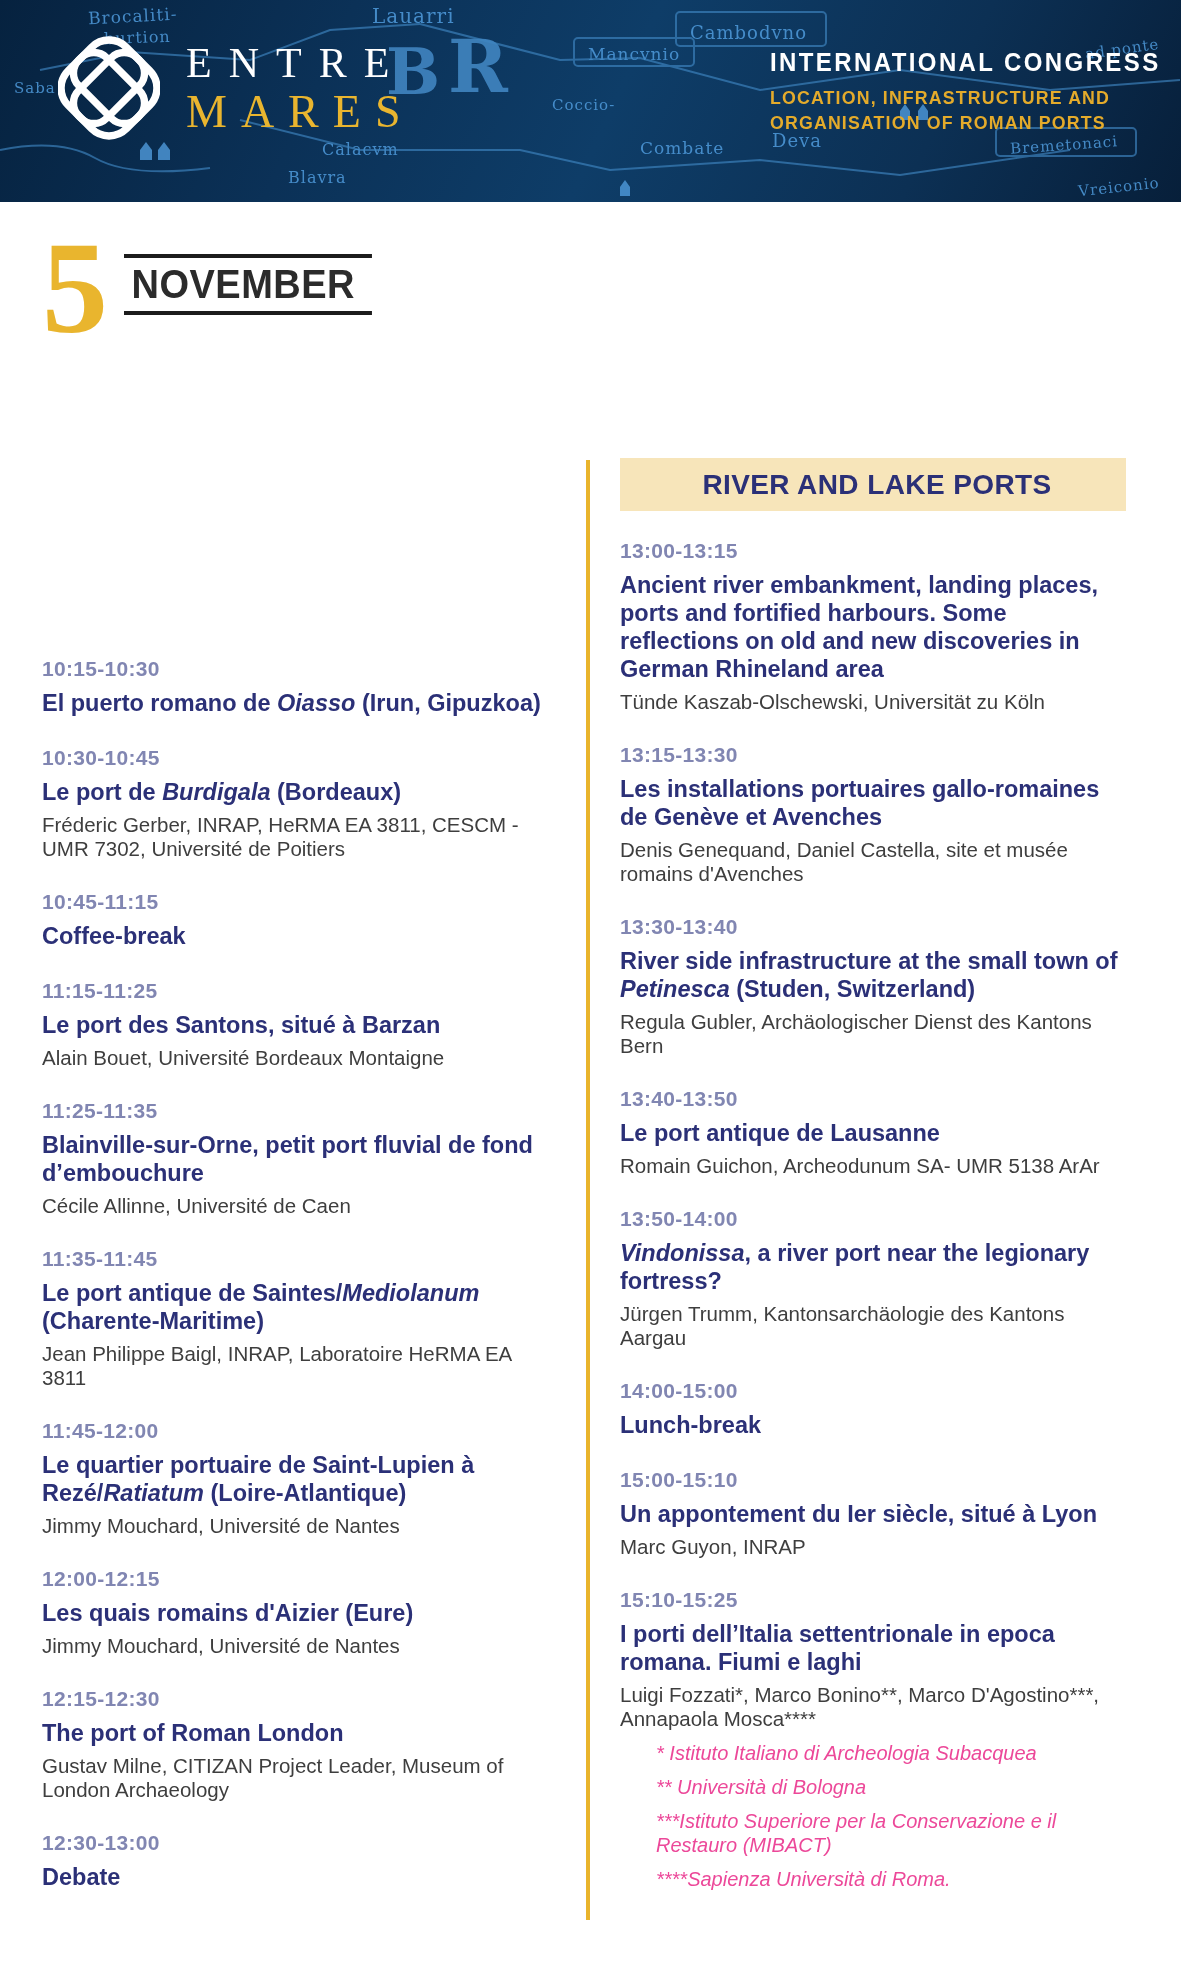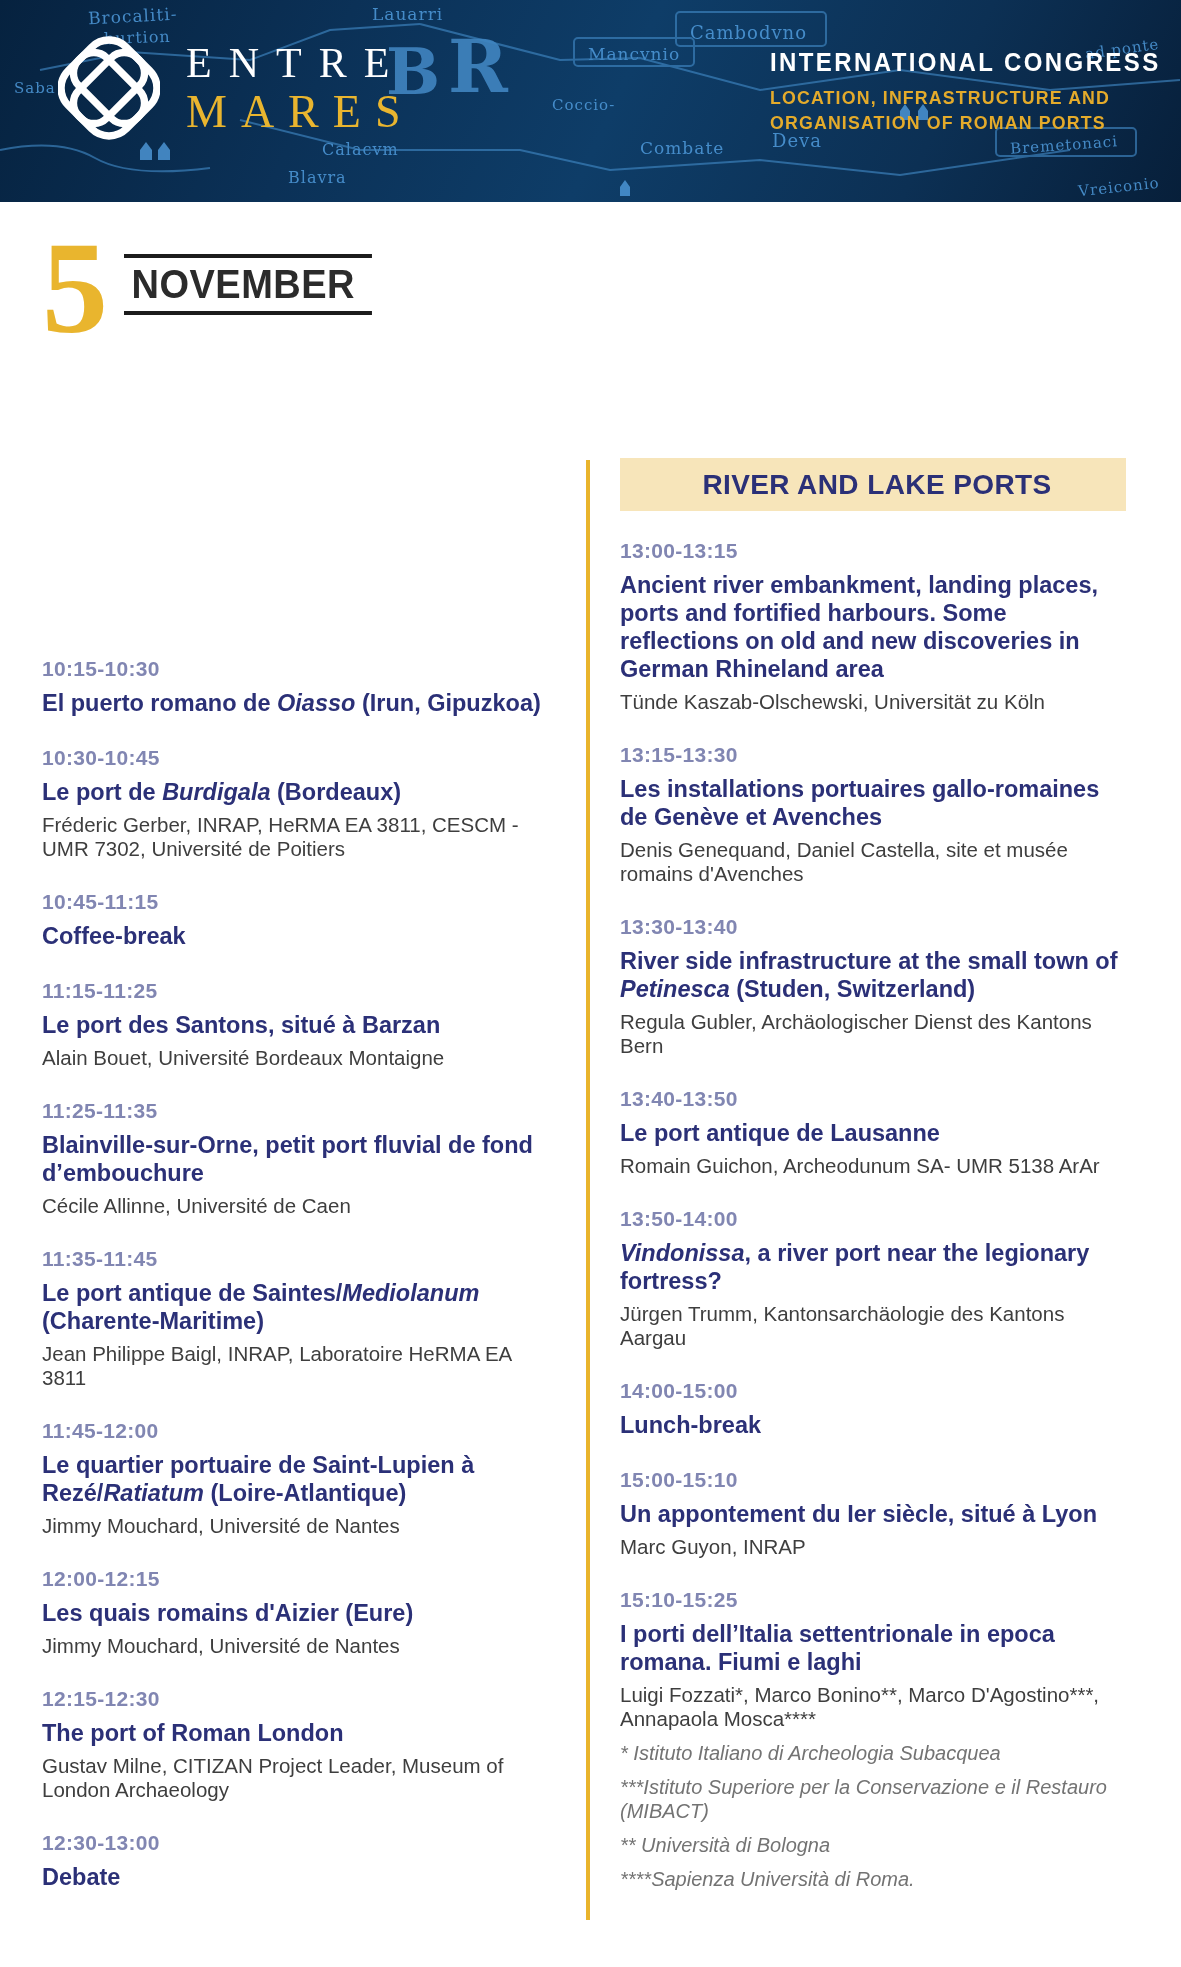--- a/index.html
+++ b/index.html
@@ -14,21 +14,21 @@
     position:relative; width:1181px; height:202px; overflow:hidden;
     background:linear-gradient(115deg,#06223f 0%,#0b3157 28%,#0e3d68 52%,#0c3054 78%,#071f3a 100%);
   }
   .map-layer { position:absolute; inset:0; }
   .mw {
     position:absolute; color:#4f9bdc; font-family:"DejaVu Serif", serif;
     opacity:.85; white-space:nowrap; letter-spacing:1px;
   }
   .mw:nth-child(1){left:88px;top:6px;font-size:17px;transform:rotate(-3deg);}
   .mw:nth-child(2){left:104px;top:28px;font-size:16px;transform:rotate(-2deg);}
-  .mw:nth-child(3){left:372px;top:4px;font-size:17px;}
+  .mw:nth-child(3){left:372px;top:4px;font-size:20px;}
   .mw:nth-child(4){left:690px;top:22px;font-size:18px;}
   .mw:nth-child(5){left:588px;top:44px;font-size:17px;}
   .mw:nth-child(6){left:1085px;top:40px;font-size:15px;transform:rotate(-8deg);}
   .mw:nth-child(7){left:552px;top:96px;font-size:15px;}
   .mw:nth-child(8){left:640px;top:138px;font-size:17px;}
   .mw:nth-child(9){left:772px;top:130px;font-size:18px;}
   .mw:nth-child(10){left:322px;top:140px;font-size:16px;}
   .mw:nth-child(11){left:288px;top:168px;font-size:16px;}
   .mw:nth-child(12){left:1010px;top:136px;font-size:15px;transform:rotate(-4deg);}
   .mw:nth-child(13){left:1078px;top:178px;font-size:15px;transform:rotate(-6deg);}
@@ -80,21 +80,21 @@
 
   .session { margin-bottom:29px; }
   .s-time {
     color:#8186b2; font-weight:bold; font-size:21px; letter-spacing:.3px; margin-bottom:8px;
   }
   .s-title {
     color:#2b3077; font-weight:bold; font-size:23.5px; line-height:28px; margin-bottom:7px;
   }
   .s-title i { font-style:italic; }
   .s-speaker { color:#3e3e3e; font-size:20.5px; line-height:24px; }
-  .s-note { color:#737373; font-size:20px; font-style:italic; line-height:24px; margin-top:10px; }
+  .s-note { color:#ec4899; font-size:20px; font-style:italic; line-height:24px; margin-top:10px;margin-left:36px; }
 </style>
 </head>
 <body>
 
 <div class="header">
   <div class="map-layer">
       <span class="mw">Brocaliti-</span>
       <span class="mw">burtion</span>
       <span class="mw">Lauarri</span>
       <span class="mw">Cambodvno</span>
@@ -245,19 +245,19 @@
         <div class="session">
           <div class="s-time">15:00-15:10</div>
           <div class="s-title"><span>Un appontement du Ier siècle, situé à Lyon</span></div>
           <div class="s-speaker">Marc Guyon, INRAP</div>
         </div>
         <div class="session">
           <div class="s-time">15:10-15:25</div>
           <div class="s-title"><span>I porti dell’Italia settentrionale in epoca romana. Fiumi e laghi</span></div>
           <div class="s-speaker">Luigi Fozzati*, Marco Bonino**, Marco D'Agostino***, Annapaola Mosca****</div>
           <div class="s-note">* Istituto Italiano di Archeologia Subacquea</div>
+          <div class="s-note">** Università di Bologna</div>
           <div class="s-note">***Istituto Superiore per la Conservazione e il Restauro (MIBACT)</div>
-          <div class="s-note">** Università di Bologna</div>
           <div class="s-note">****Sapienza Università di Roma.</div>
         </div>
       </div>
   </div>
 </div>
 
 </body></html>

